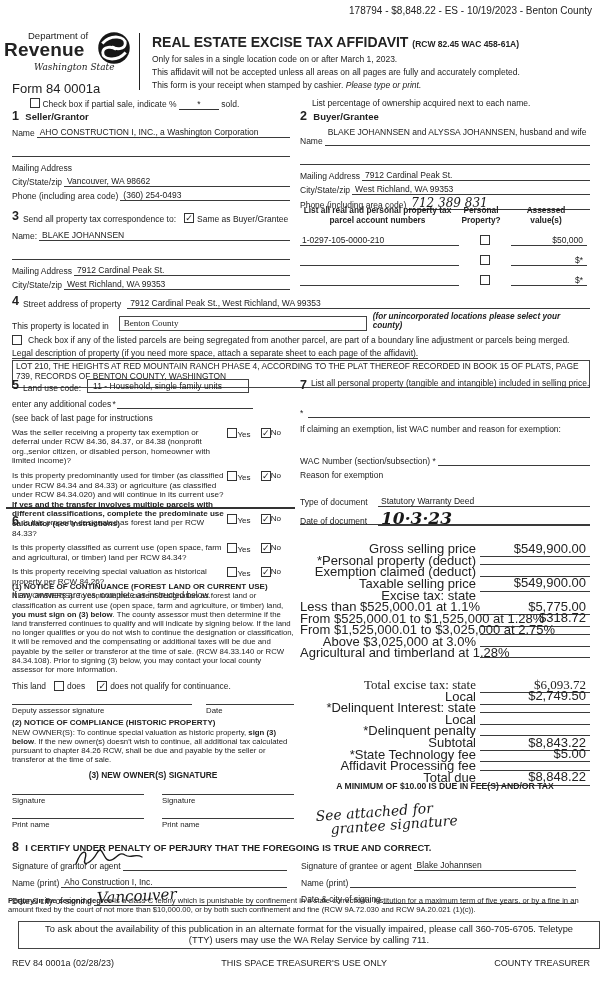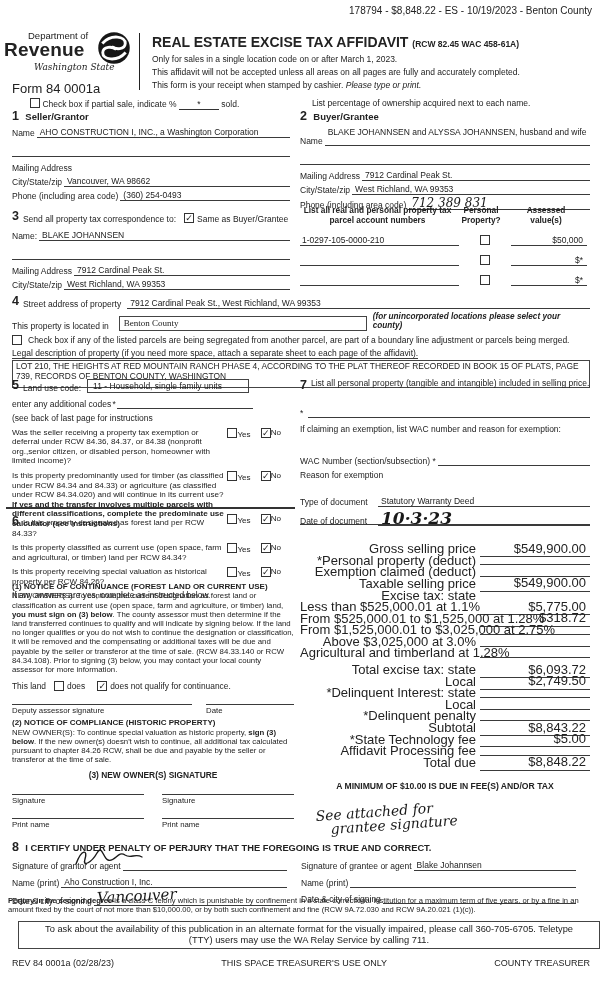--- a/index.html
+++ b/index.html
@@ -68,21 +68,21 @@
   .notices .nh{font-weight:bold;font-size:8px;}
   .sigpair{display:flex;justify-content:space-between;margin-top:14px;}
   .sigpair .scol{width:132px;border-top:1px solid #3a3a3a;padding-top:1px;}
   
   .docblock{left:300px;top:496px;width:290px;}
   .taxtable{left:300px;top:543px;width:290px;}
   .trow{display:flex;align-items:center;height:11.6px;font-size:13px;}
   .trow .tlabel{width:176px;text-align:right;padding-right:4px;white-space:nowrap;}
   .trow .tval{flex:1;border-bottom:1px solid #3a3a3a;text-align:right;padding-right:4px;min-height:9px;}
   .trow.nol .tval{border-bottom:none;}
-  .trow.gap{margin-top:5px;}
+  .trow.gap{margin-top:20px;font-family:Liberation Serif, serif;}
   .minnote{left:300px;top:781px;width:290px;text-align:center;font-weight:bold;font-size:8.6px;}
   .handnote{left:316px;top:804px;font-size:14px;transform:rotate(-4deg);line-height:1.0;}
   .handnote .l2{margin-left:14px;}
   
   .sec8{left:12px;top:840px;width:578px;}
   .sec8 .cols{display:flex;margin-top:2px;}
   .sec8 .c{width:289px;padding-right:14px;box-sizing:border-box;}
   .sigline{position:relative;}
   .scribble{position:absolute;left:60px;top:-14px;}
   .vanc{font-size:15px;transform:rotate(-3deg);display:inline-block;margin-top:-6px;}

